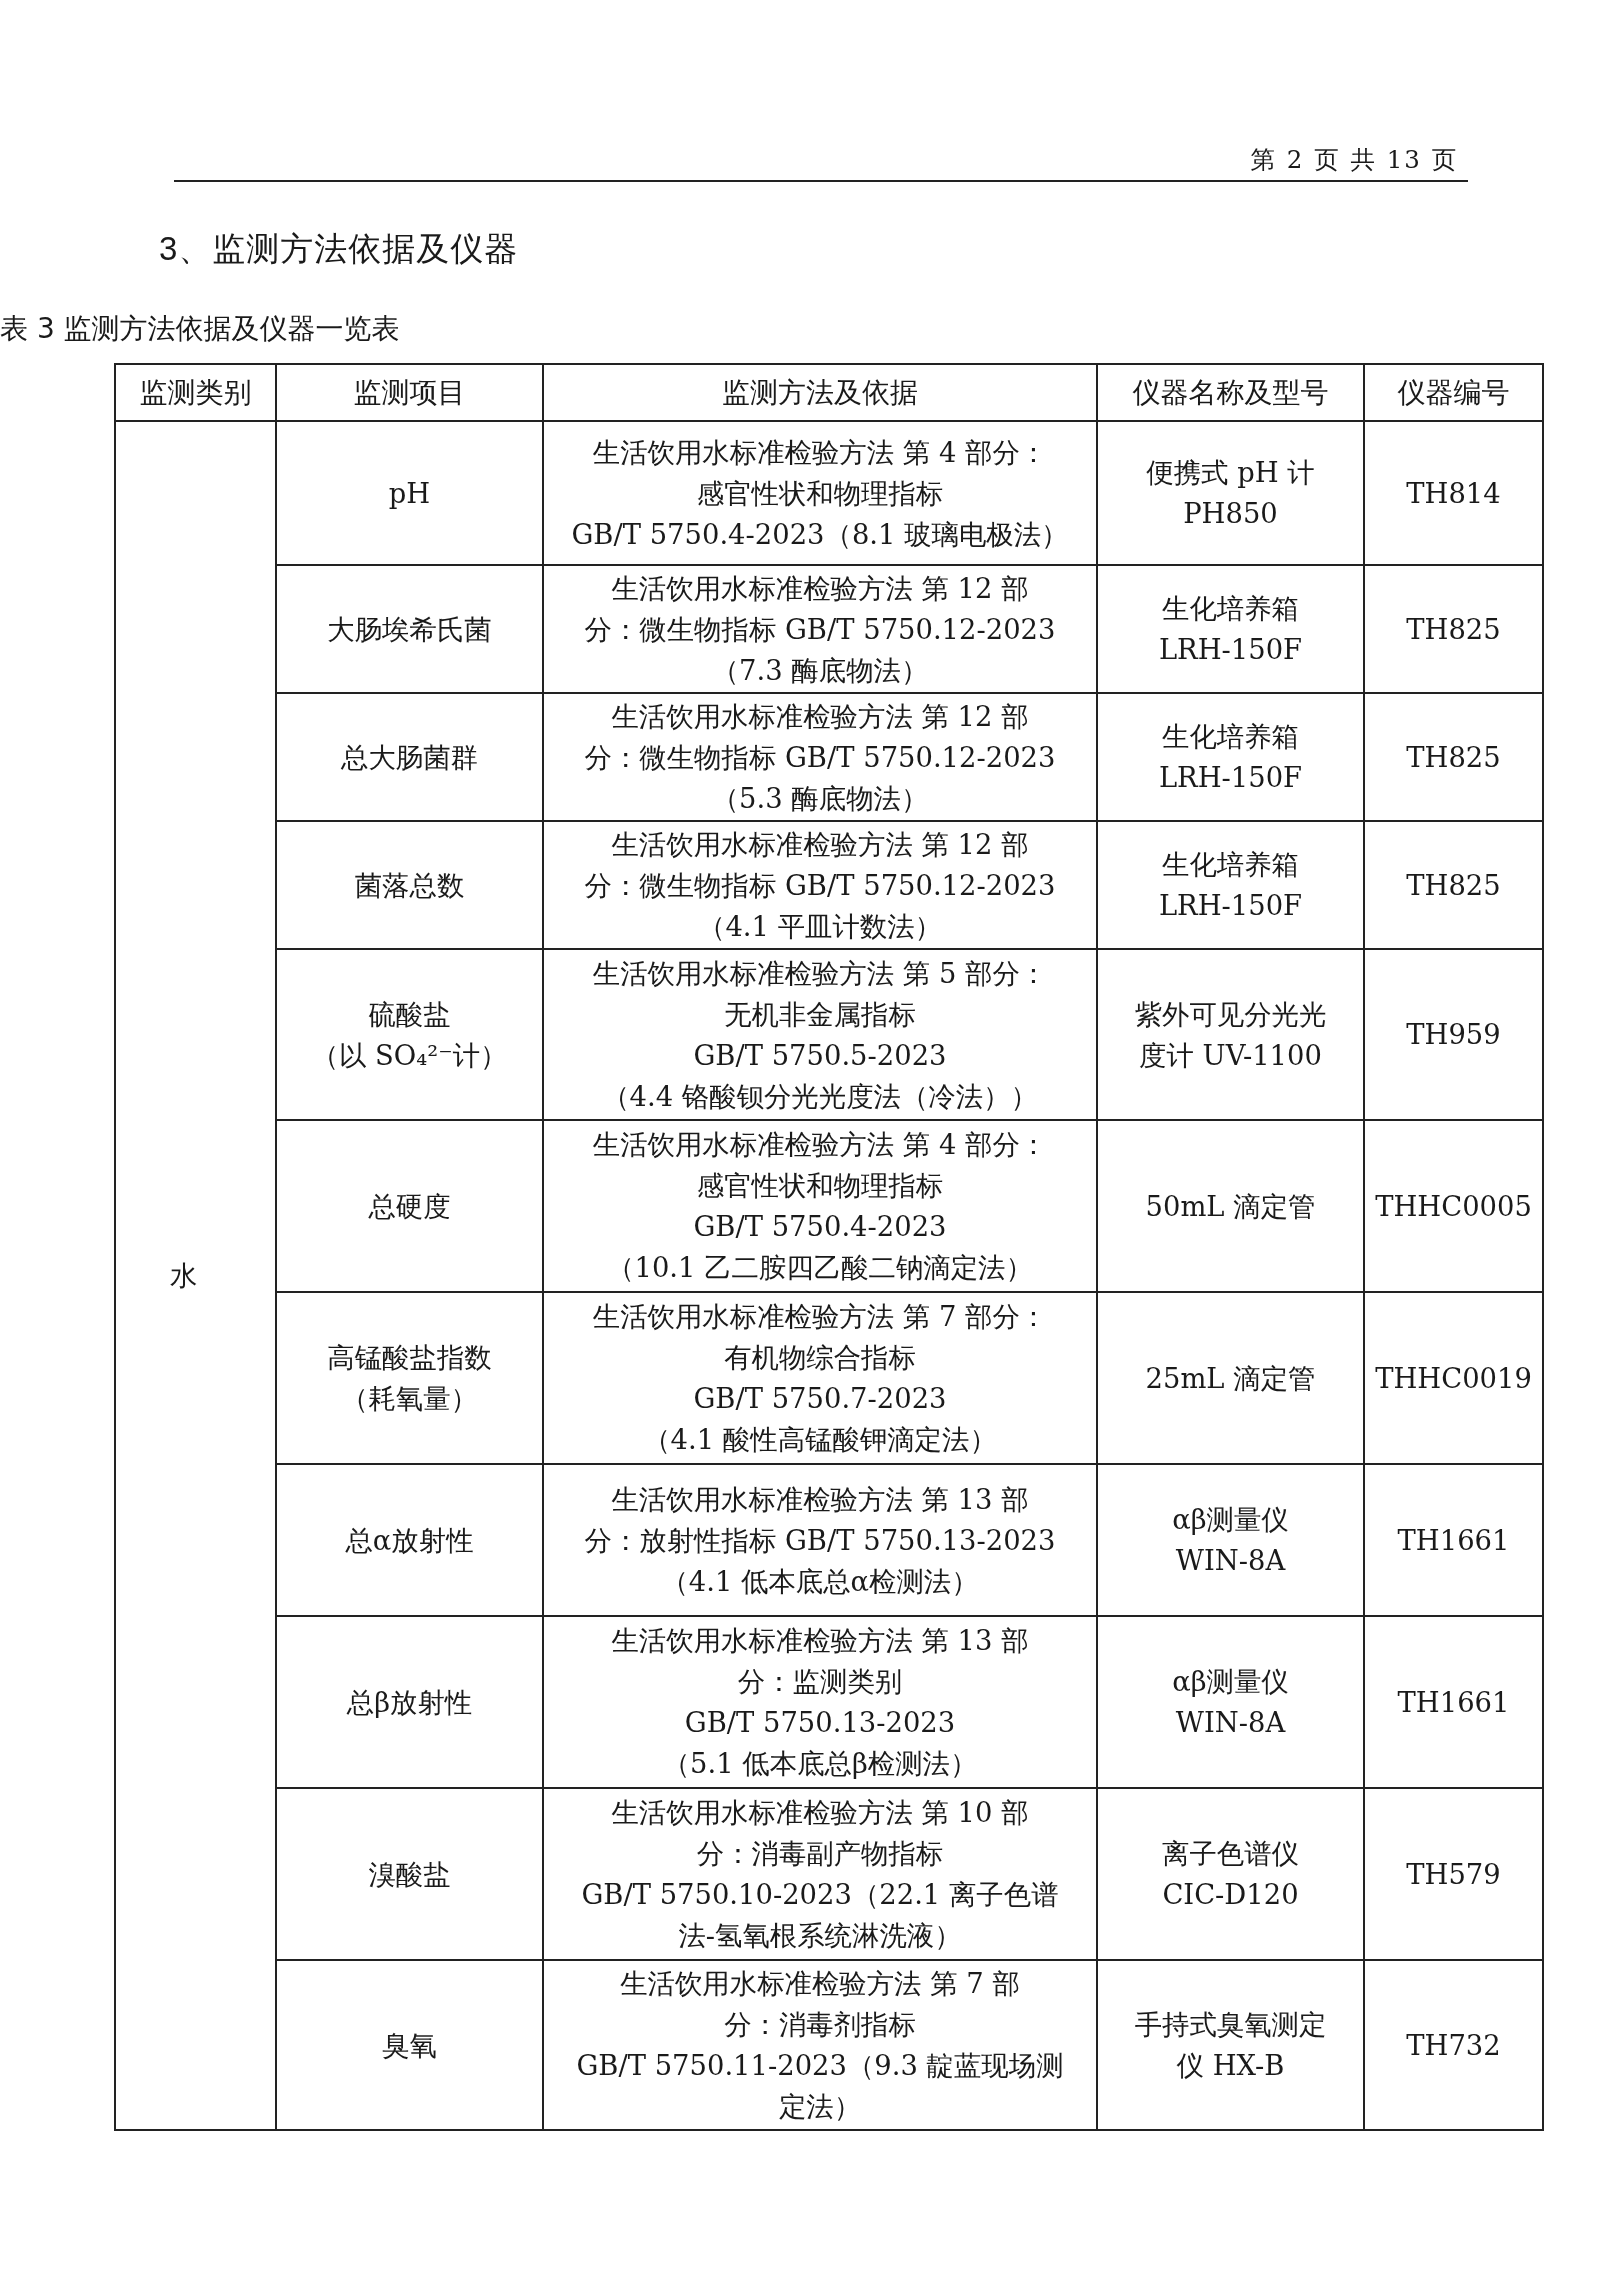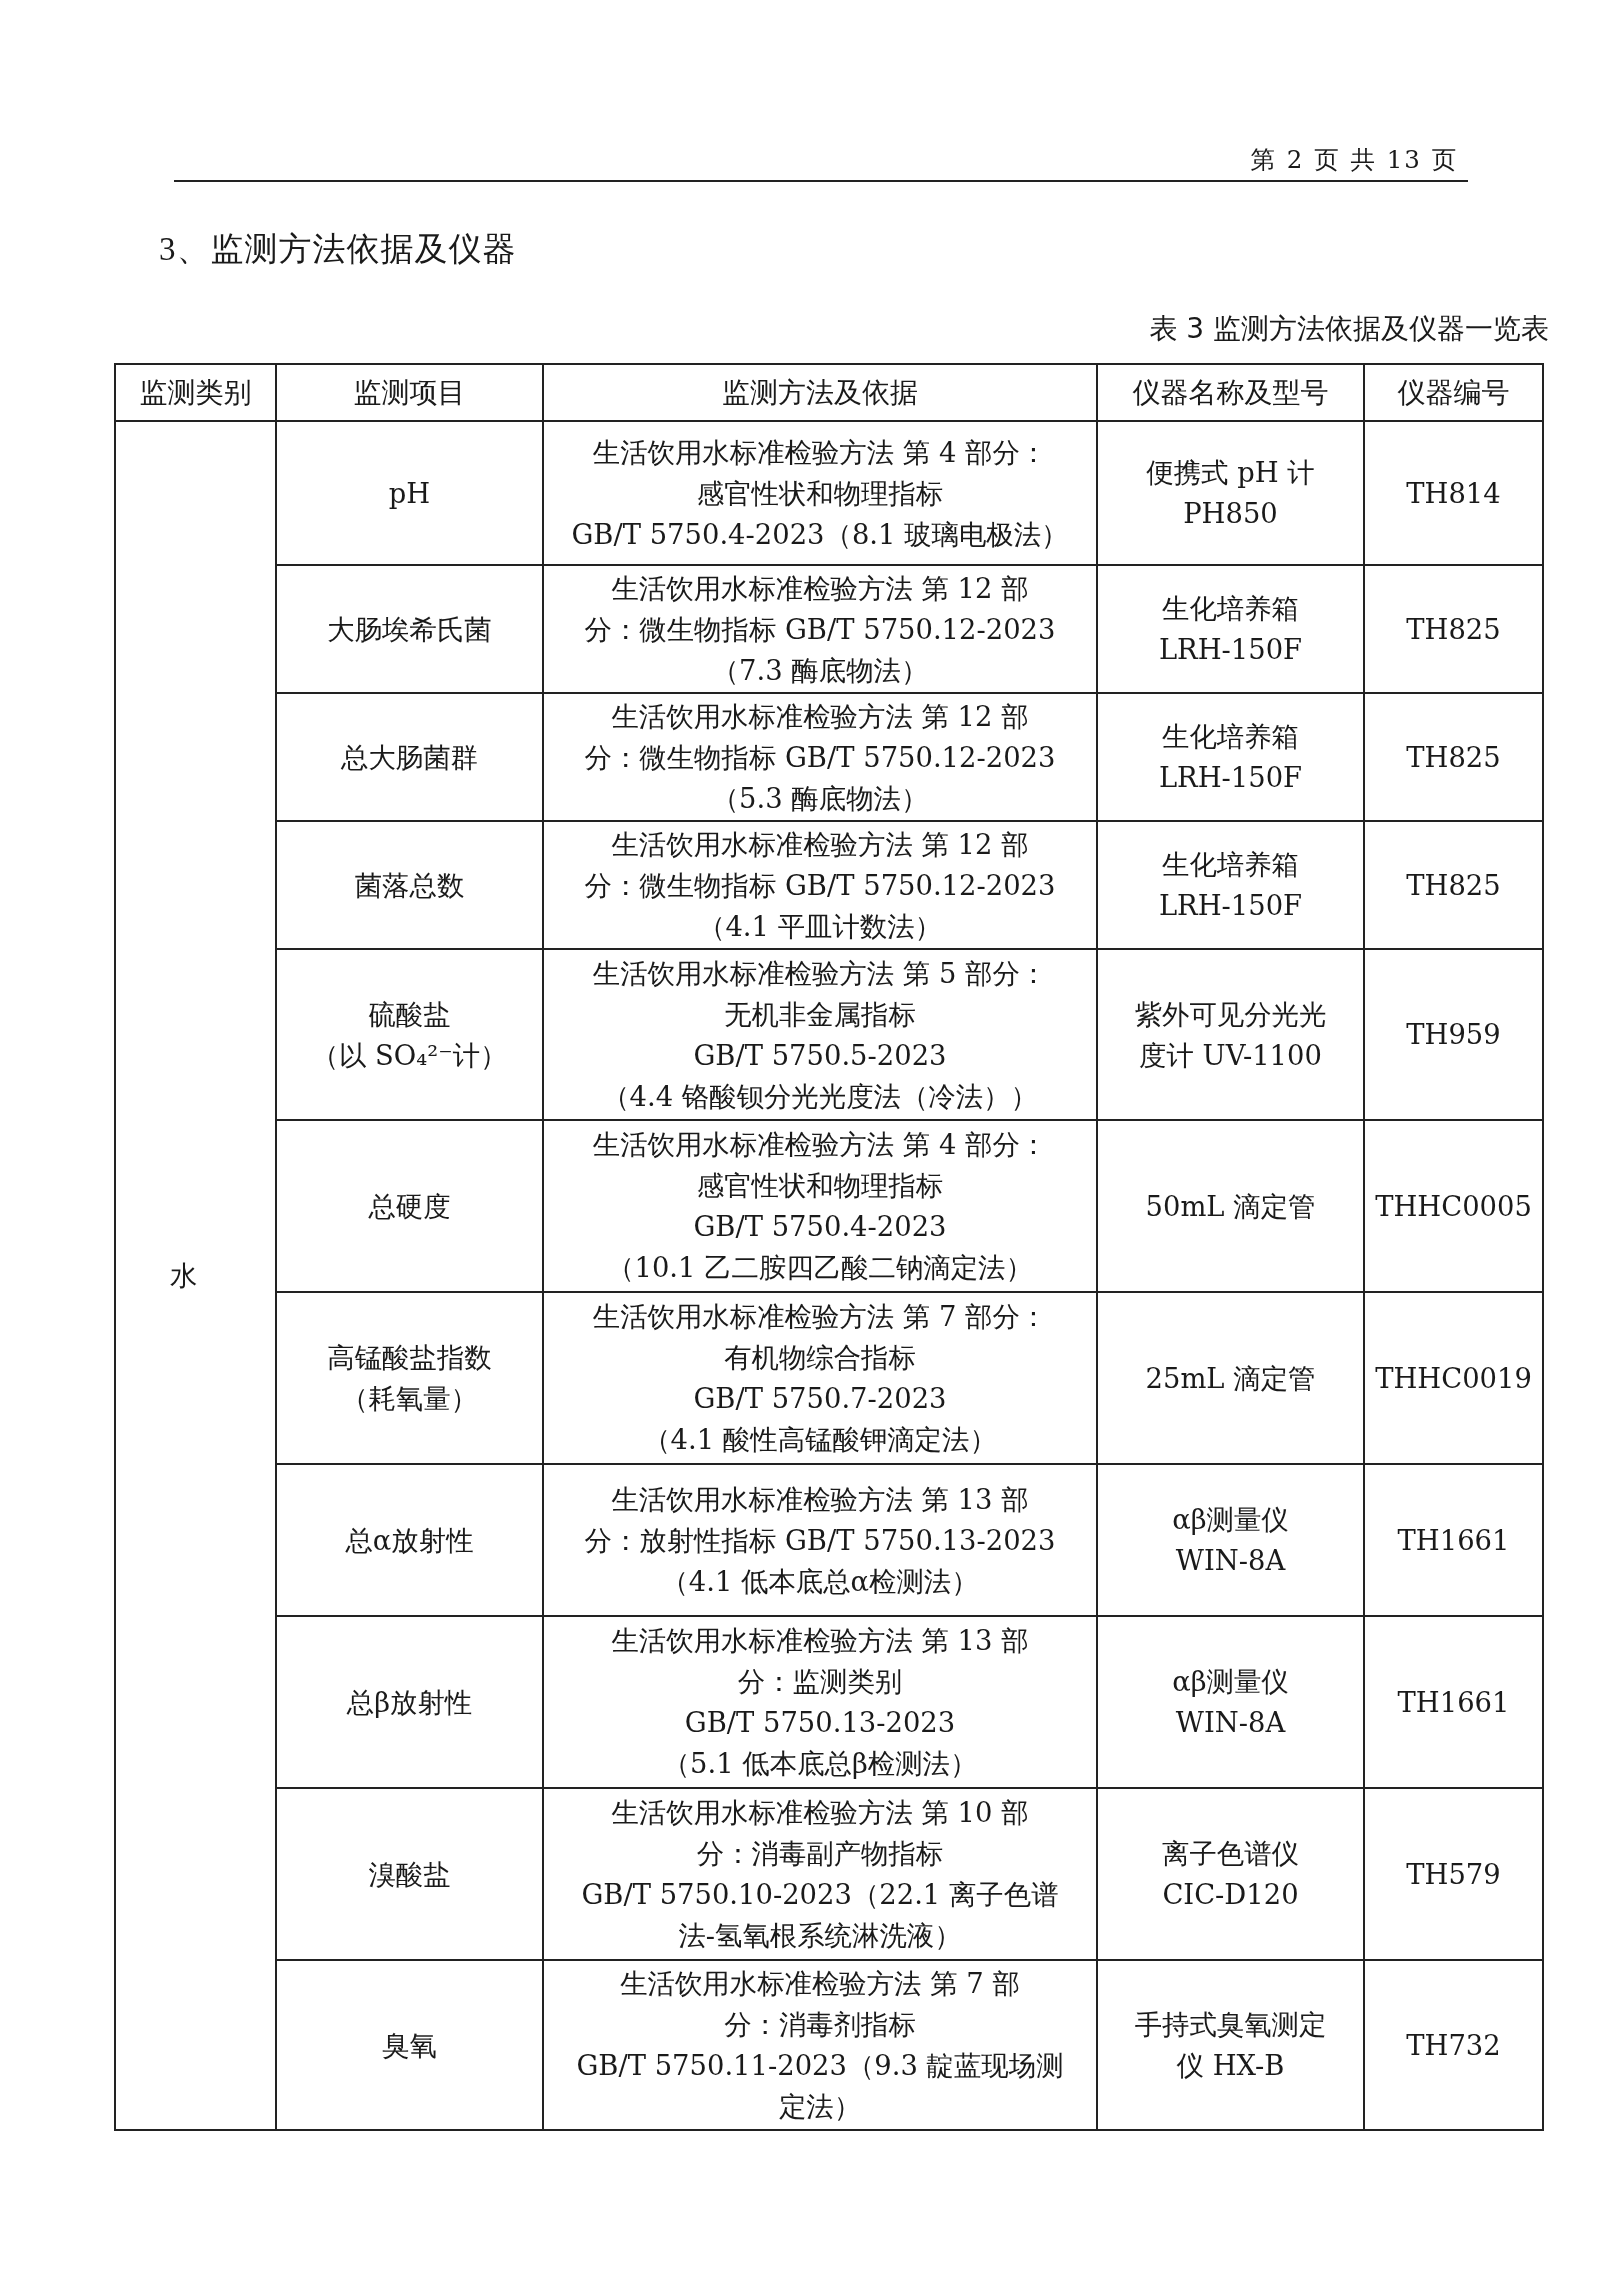--- a/index.html
+++ b/index.html
@@ -10,25 +10,25 @@
     }
     .header {
       position: absolute; left: 174px; top: 135px; width: 1294px; height: 45px;
       border-bottom: 2px solid #222;
       font-size: 26.5px;
     }
     .header .left { position: absolute; left: 0; top: 3.9px; }
     .header .right { position: absolute; right: 9.8px; top: 7.8px; font-size: 24.5px; letter-spacing: 2px; }
     .section-title {
       position: absolute; left: 159px; top: 227px;
-      font-family: Liberation Serif, serif;
+      font-family: Liberation Sans, sans-serif;
       font-size: 33px; letter-spacing: 1px;
     }
     .table-caption {
-      position: absolute; left: 0; width: 1549px; top: 310px; text-align: right;
+      position: absolute; left: 0; width: 1549px; top: 310px; text-align: left;
       font-family: "DejaVu Sans", "Liberation Sans", sans-serif;
       font-size: 28px;
     }
     table.main {
       position: absolute; left: 114px; top: 363px; width: 1427px;
       border-collapse: collapse; table-layout: fixed;
     }
     table.main td, table.main th {
       border: 2px solid #222; text-align: center; vertical-align: middle;
       font-size: 27.4px; line-height: 41px; padding: 0 5.9px; font-weight: normal;

